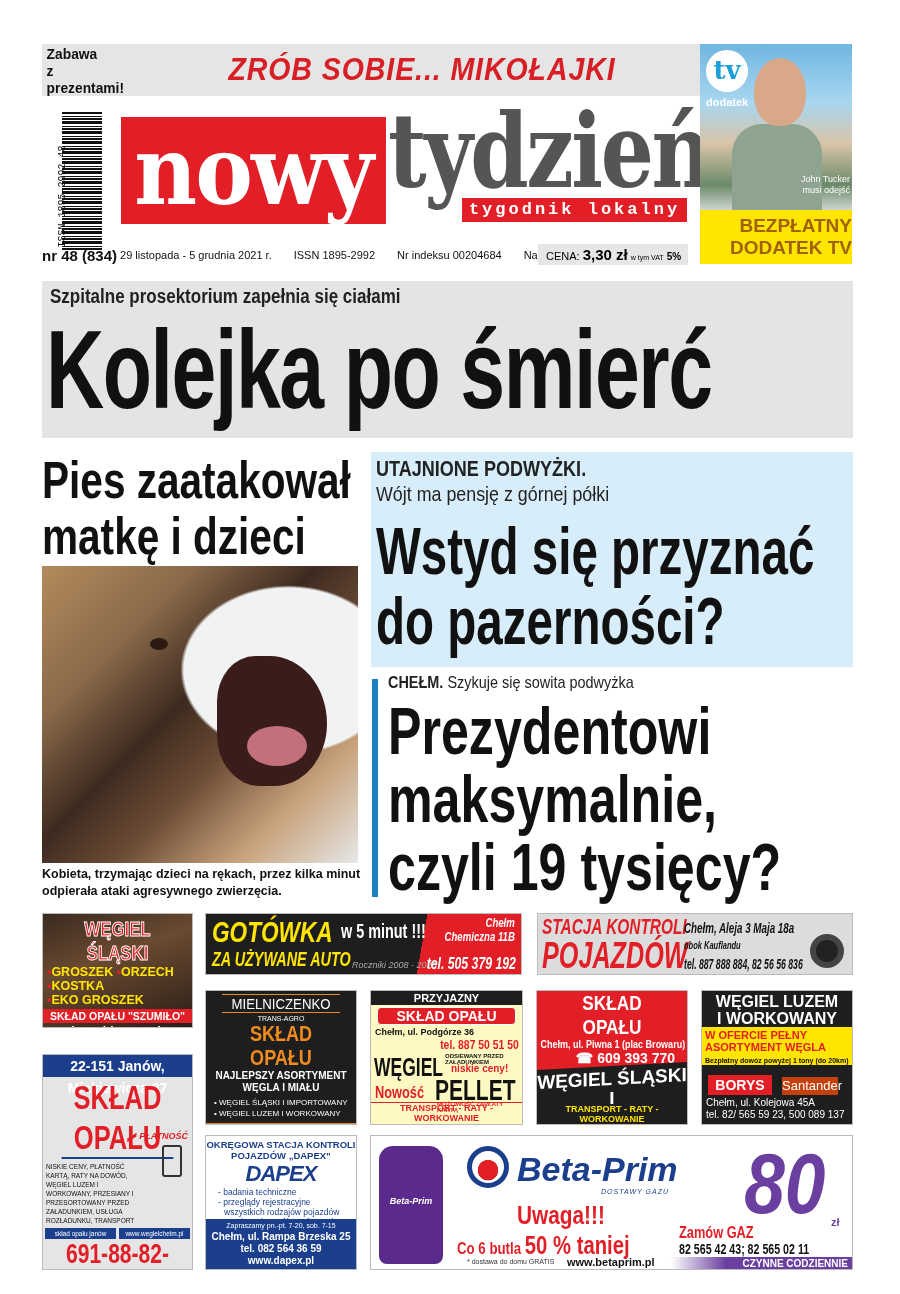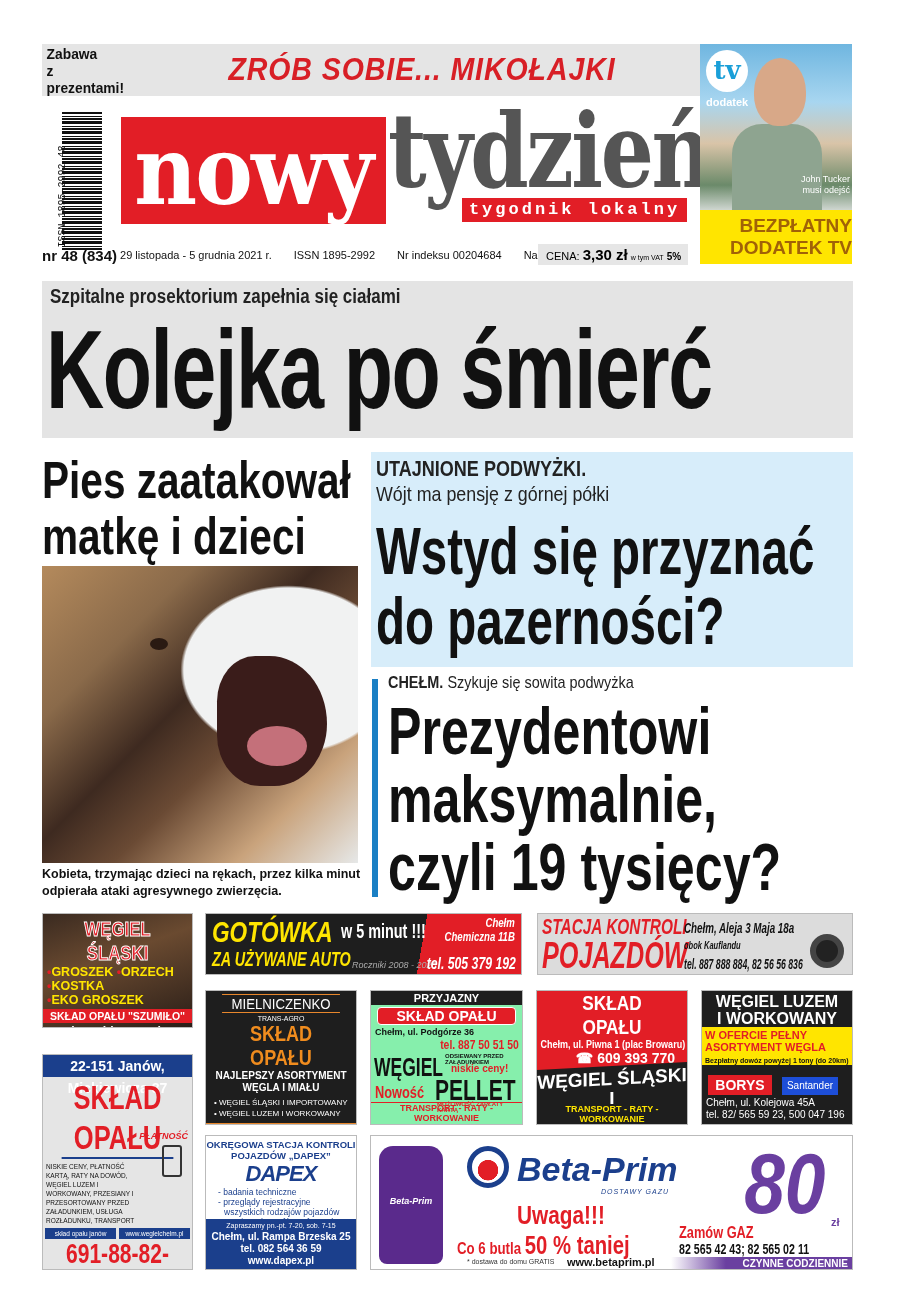--- a/index.html
+++ b/index.html
@@ -80,21 +80,21 @@
 #ad-stacja .b{position:absolute;left:146px;top:26px;font-weight:bold;font-style:italic;font-size:10px;color:#111;transform:scaleX(.75);transform-origin:left}
 #ad-stacja .t{position:absolute;left:146px;top:42px;font-weight:bold;font-style:italic;font-size:14px;color:#111;transform:scaleX(.62);transform-origin:left;white-space:nowrap}
 #ad-stacja .wheel{position:absolute;right:8px;top:20px;width:34px;height:34px;border-radius:50%;background:#222;border:6px solid #444}
 #ad-mieln{left:205px;top:990px;width:152px;height:135px;background:#1e1e1e;color:#fff;text-align:center;padding-top:3px}
 #ad-mieln .n{font-size:15px;border-top:1px solid #e8872c;border-bottom:1px solid #e8872c;margin:0 8px;transform:scaleX(.88)}
 #ad-mieln .ta{font-size:7px;margin-top:2px}
 #ad-mieln .so{color:#f08c1e;font-weight:bold;font-size:22px;transform:scaleX(.82);line-height:24px}
 #ad-mieln .na{font-weight:bold;font-size:10px;line-height:12px}
 #ad-mieln .li{font-weight:normal;font-size:8px;line-height:11px;text-align:left;padding-left:8px;margin-top:3px}
 #ad-mieln .ad1{font-weight:bold;font-size:8px;line-height:11px;margin-top:4px;border-top:1px solid #e8872c;padding-top:2px}
-#ad-przyj{left:370px;top:990px;width:153px;height:135px;background:#86efac}
+#ad-przyj{left:370px;top:990px;width:153px;height:135px;background:#fef9c3}
 #ad-przyj .top{background:#1e1e1e;color:#fff;font-weight:bold;font-size:11px;text-align:center;height:14px;line-height:14px}
 #ad-przyj .sk{background:#e21e26;color:#fff;font-weight:bold;font-size:14px;text-align:center;margin:2px 6px;border-radius:4px;border:1px solid #fff}
 #ad-przyj .ad1{font-weight:bold;font-size:9px;padding-left:4px;color:#111}
 #ad-przyj .tel{color:#e21e26;font-weight:bold;font-size:13px;text-align:right;padding-right:4px;transform:scaleX(.8);transform-origin:right}
 #ad-przyj .we{position:absolute;left:3px;top:62px;font-weight:bold;font-size:25px;color:#111;transform:scaleX(.7);transform-origin:left}
 #ad-przyj .os{position:absolute;left:74px;top:62px;font-size:6px;font-weight:bold;color:#111}
 #ad-przyj .ni{position:absolute;left:80px;top:72px;font-size:10px;font-weight:bold;color:#e21e26}
 #ad-przyj .no{position:absolute;left:4px;top:93px;font-size:16px;font-weight:bold;color:#e21e26;transform:scaleX(.8);transform-origin:left}
 #ad-przyj .pe{position:absolute;left:64px;top:82px;font-size:30px;font-weight:bold;color:#111;transform:scaleX(.7);transform-origin:left}
 #ad-przyj .mo{position:absolute;left:66px;top:110px;font-size:6px;color:#e21e26;font-weight:bold}
@@ -103,21 +103,21 @@
 #ad-sklad2 .h{font-weight:bold;font-size:21px;text-align:center;transform:scaleX(.82)}
 #ad-sklad2 .a{font-size:10px;padding-left:4px;font-weight:bold;transform:scaleX(.9);transform-origin:left;white-space:nowrap}
 #ad-sklad2 .t{font-weight:bold;font-size:14px;text-align:right;padding-right:12px}
 #ad-sklad2 .blk{background:#1e1e1e;font-weight:bold;font-size:19px;line-height:20px;text-align:center;padding:3px 0;transform:skewY(-3deg)}
 #ad-sklad2 .bt{background:#1e1e1e;color:#ffe500;font-weight:bold;font-size:9px;text-align:center;position:absolute;bottom:0;width:100%}
 #ad-borys{left:701px;top:990px;width:152px;height:135px;background:#1e1e1e;color:#fff}
 #ad-borys .h{font-weight:bold;font-size:16px;line-height:17px;text-align:center;padding-top:2px}
 #ad-borys .y{background:#ffe500;color:#e21e26;font-weight:bold;font-size:11px;line-height:12px;padding:2px 3px;height:38px}
 #ad-borys .y small{display:block;color:#111;font-size:7px;margin-top:2px}
 #ad-borys .bo{position:absolute;left:6px;top:84px;width:64px;height:20px;background:#e21e26;color:#fff;font-weight:bold;font-size:14px;text-align:center;line-height:20px}
-#ad-borys .sa{position:absolute;left:80px;top:86px;width:56px;height:18px;background:#1d4ed8;color:#fff;font-size:10px;text-align:center;line-height:18px}
+#ad-borys .sa{position:absolute;left:80px;top:86px;width:56px;height:18px;background:#c2410c;color:#fff;font-size:13px;text-align:center;line-height:18px}
 #ad-borys .a{position:absolute;left:4px;top:106px;font-weight:normal;font-size:10px;line-height:12px;white-space:nowrap}
 #ad-janow{left:42px;top:1054px;width:151px;height:216px;background:#e5e5e5}
 #ad-janow .top{background:#1b3f8c;color:#fff;font-weight:bold;font-size:14px;text-align:center;height:22px;line-height:22px;transform:scaleX(1)}
 #ad-janow .sk{color:#e21e26;font-weight:bold;font-size:34px;text-align:center;line-height:40px;transform:scaleX(.75);border-bottom:2px solid #1b3f8c}
 #ad-janow .tx{font-size:6.5px;line-height:9px;padding:3px 3px;width:100px;color:#111}
 #ad-janow .pl{position:absolute;right:4px;top:76px;color:#e21e26;font-weight:bold;font-style:italic;font-size:9px}
 #ad-janow .ph{position:absolute;right:10px;top:90px;width:20px;height:32px;border:2px solid #333;border-radius:3px}
 #ad-janow .fb{display:flex;gap:3px;padding:0 2px}
 #ad-janow .fb span{background:#1b3f8c;color:#fff;font-size:6.5px;padding:2px 3px;flex:1;text-align:center}
 #ad-janow .num{color:#e21e26;font-weight:bold;font-size:27px;text-align:center;transform:scaleX(.78)}
@@ -304,21 +304,21 @@
     </div>
   <div class="y">
       <div>W OFERCIE PEŁNY</div>
       <div>ASORTYMENT WĘGLA</div>
       <small>Bezpłatny dowóz powyżej 1 tony (do 20km)</small>
     </div>
   <div class="bo">BORYS</div>
   <div class="sa">Santander</div>
   <div class="a">
       <div>Chełm, ul. Kolejowa 45A</div>
-      <div>tel. 82/ 565 59 23, 500 047 196</div>
+      <div>tel. 82/ 565 59 23, 500 089 137</div>
     </div>
 </div>
 
 <div id="ad-janow" class="ad">
   <div class="top cond">22-151 Janów, Mickiewicza 87</div>
   <div class="sk">SKŁAD OPAŁU</div>
   <div class="tx">NISKIE CENY, PŁATNOŚĆ KARTĄ, RATY NA DOWÓD, WĘGIEL LUZEM I WORKOWANY, PRZESIANY I PRZESORTOWANY PRZED ZAŁADUNKIEM, USŁUGA ROZŁADUNKU, TRANSPORT</div>
   <div class="pl">PŁATNOŚĆ</div>
   <div class="ph"></div>
   <div class="fb">

